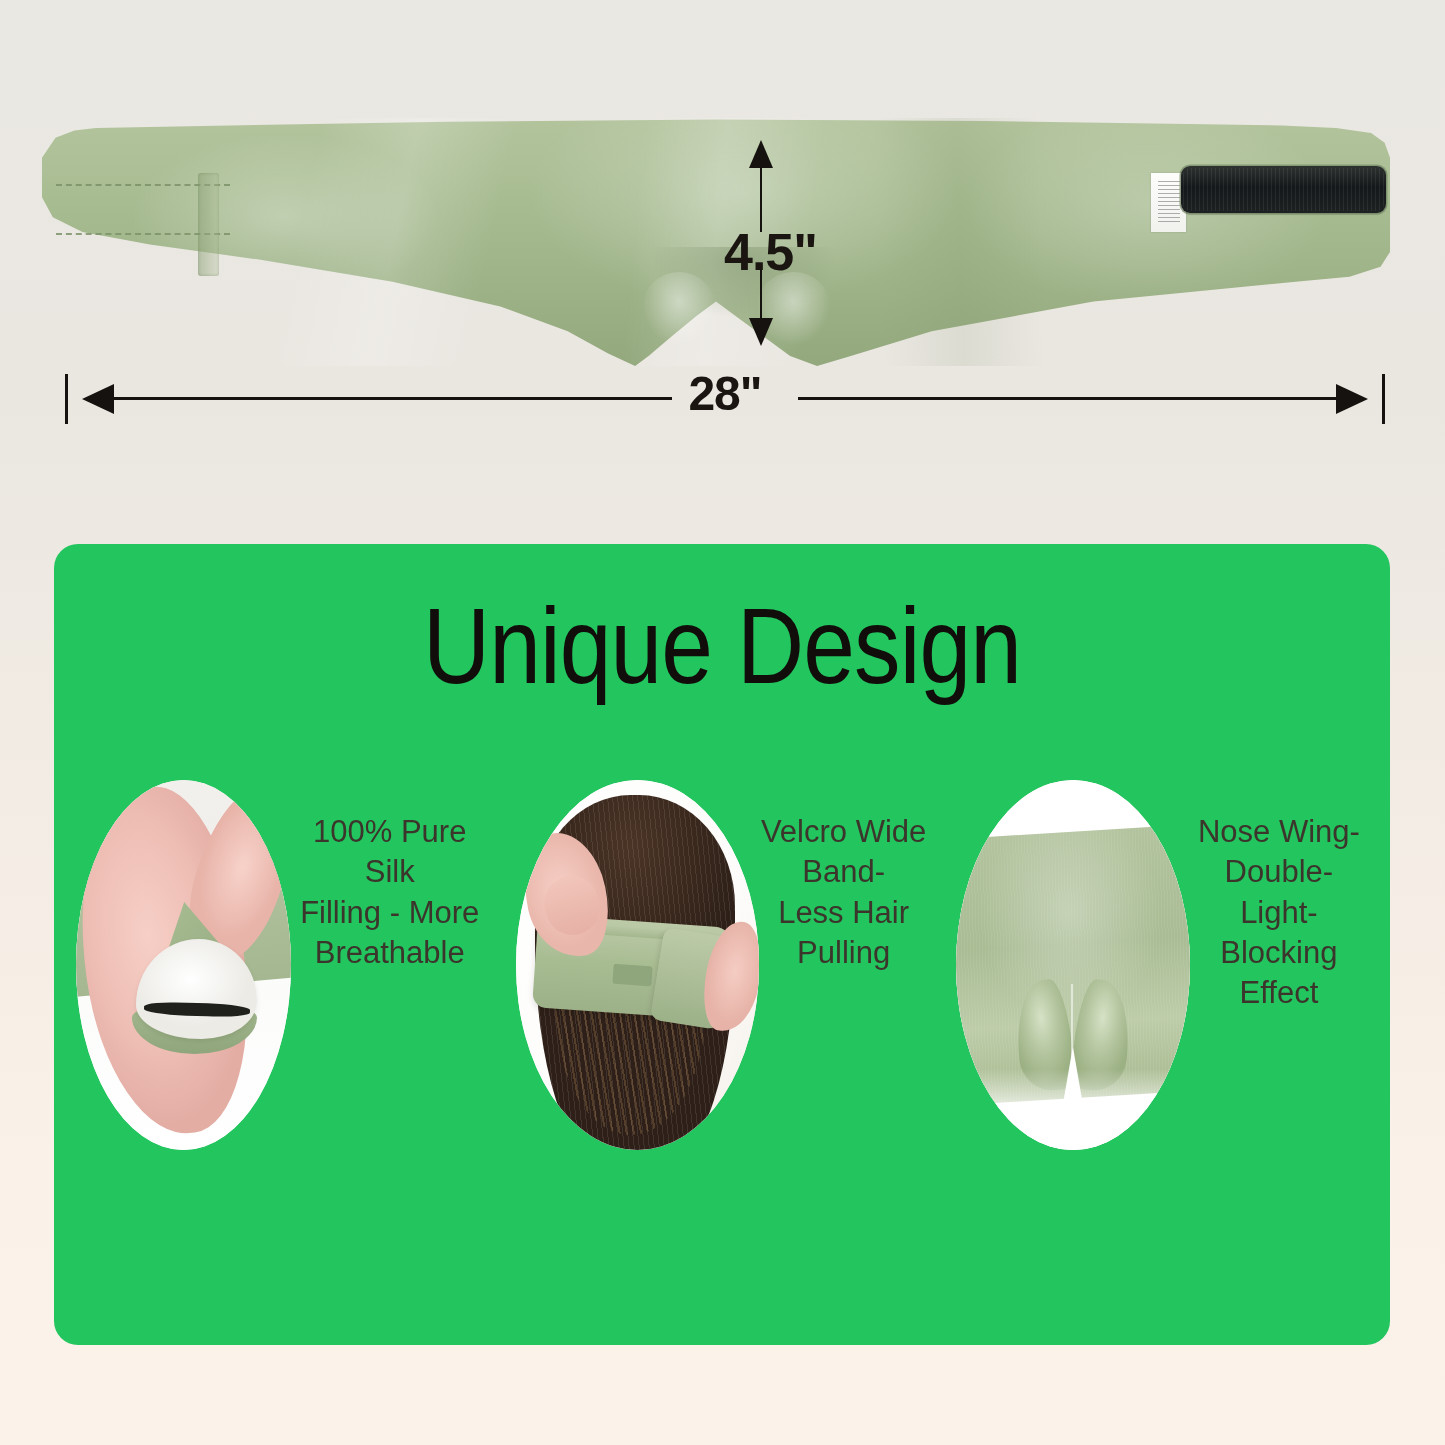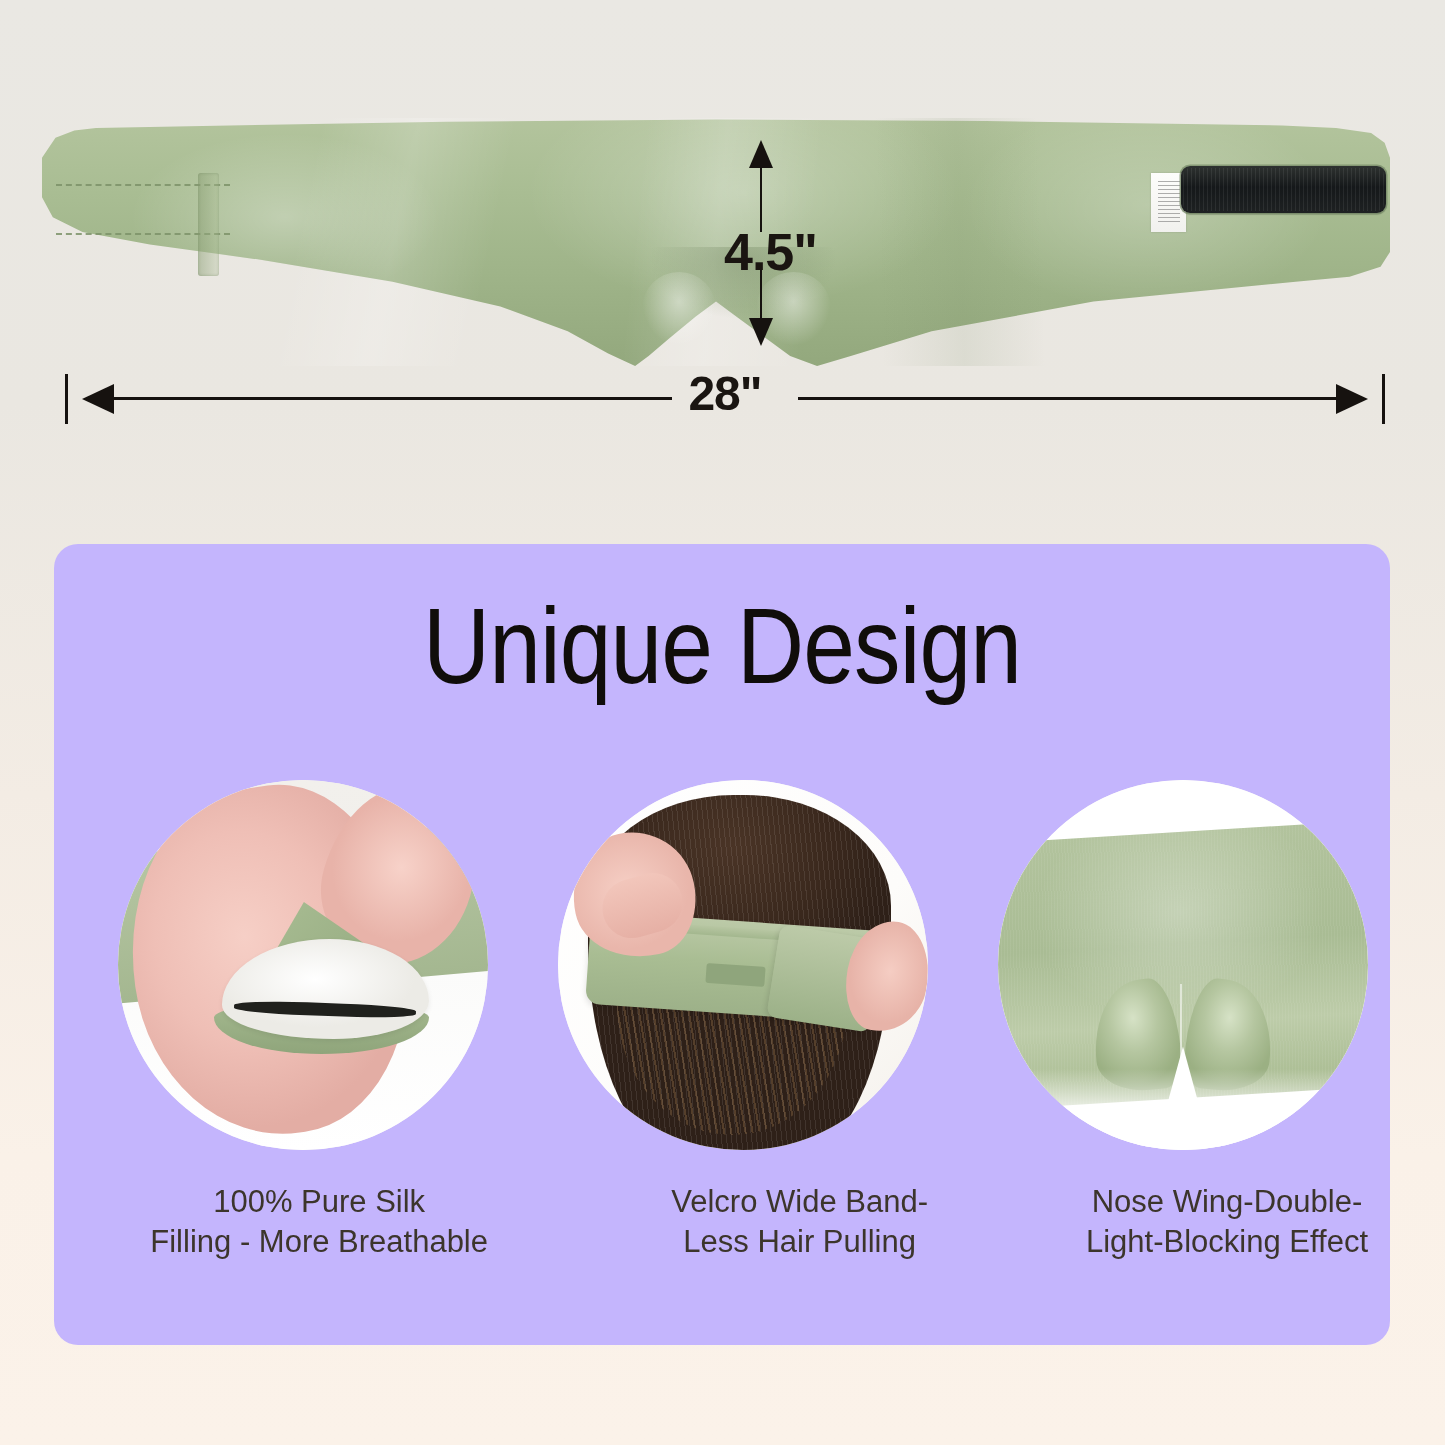--- a/index.html
+++ b/index.html
@@ -227,21 +227,21 @@
     color: #1a1511;
     letter-spacing: -1px;
     font-family: "Liberation Sans", sans-serif;
   }
 
   
   #design-panel {
     position: absolute;
     left: 54px; top: 544px;
     width: 1336px; height: 801px;
-    background: #c4b5fd;
+    background: #22c55e;
     border-radius: 24px;
   }
   #panel-title {
     position: absolute;
     left: 0; right: 0; top: 48px;
     text-align: center;
     font-size: 108px;
     line-height: 1;
     color: #100d0a;
     font-family: "Liberation Sans Narrow", "Liberation Sans", sans-serif;
@@ -251,22 +251,22 @@
 
   #feature-row {
     position: absolute;
     left: 22px; right: 22px; top: 236px;
     display: flex;
     justify-content: space-between;
   }
   .feature {
     width: 412px;
     display: flex;
-    flex-direction: column;
-    align-items: flex-end;
+    flex-direction: row;
+    align-items: flex-start;
   }
   .photo-circle {
     width: 370px; height: 370px;
     border-radius: 50%;
     overflow: hidden;
     position: relative;
     background: #f7f5f2;
   }
   .feature-caption {
     margin-top: 32px;

